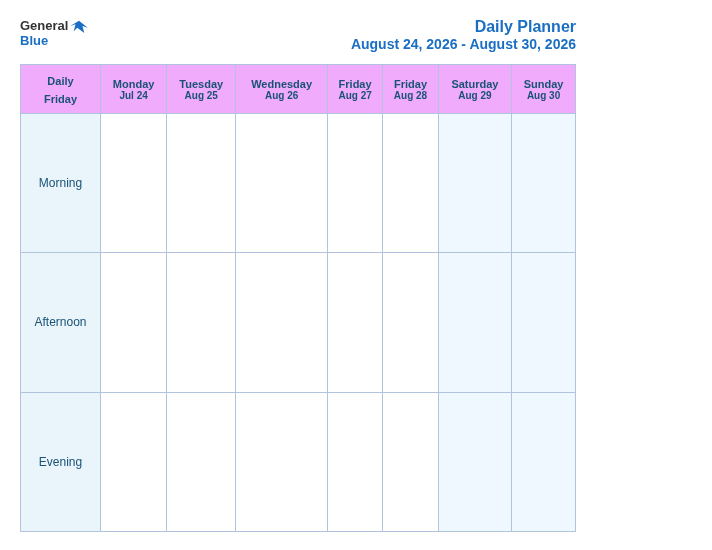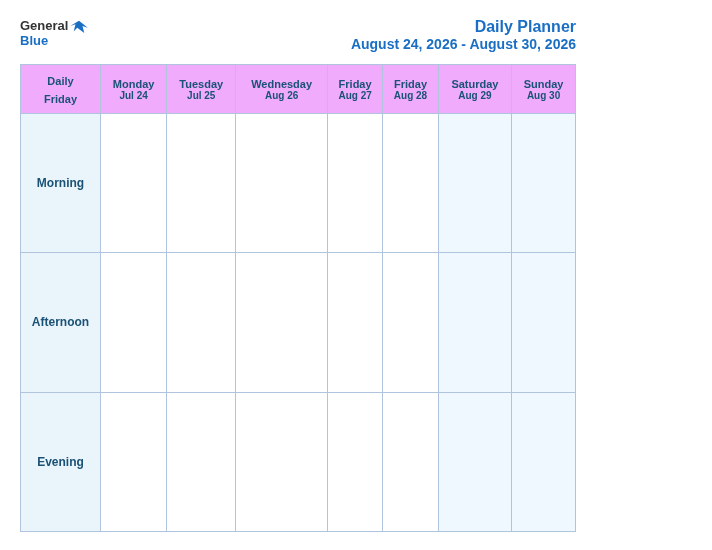--- a/index.html
+++ b/index.html
@@ -114,21 +114,21 @@
       font-size: 11px;
       font-weight: bold;
       color: #1a5276;
       line-height: 1.3;
     }
 
     .time-label-cell {
       background-color: #eaf4fb;
       width: 80px;
       font-size: 12px;
-      font-weight: bold;
+      font-weight: normal;
       color: #1a5276;
       padding: 10px 4px;
     }
 
     .day-cell {
       background-color: #ffffff;
       height: 110px;
       width: calc((100% - 80px) / 7);
     }
 
@@ -169,21 +169,21 @@
             <span>Daily</span><br>
             <span>Friday</span>
           </span>
         </th>
         <th>
           <span class="header-day-name">Monday</span>
           <span class="header-date">Jul 24</span>
         </th>
         <th>
           <span class="header-day-name">Tuesday</span>
-          <span class="header-date">Jul 25</span>
+          <span class="header-date">Aug 25</span>
         </th>
         <th>
           <span class="header-day-name">Wednesday</span>
           <span class="header-date">Aug 26</span>
         </th>
         <th>
           <span class="header-day-name">Friday</span>
           <span class="header-date">Aug 27</span>
         </th>
         <th>

